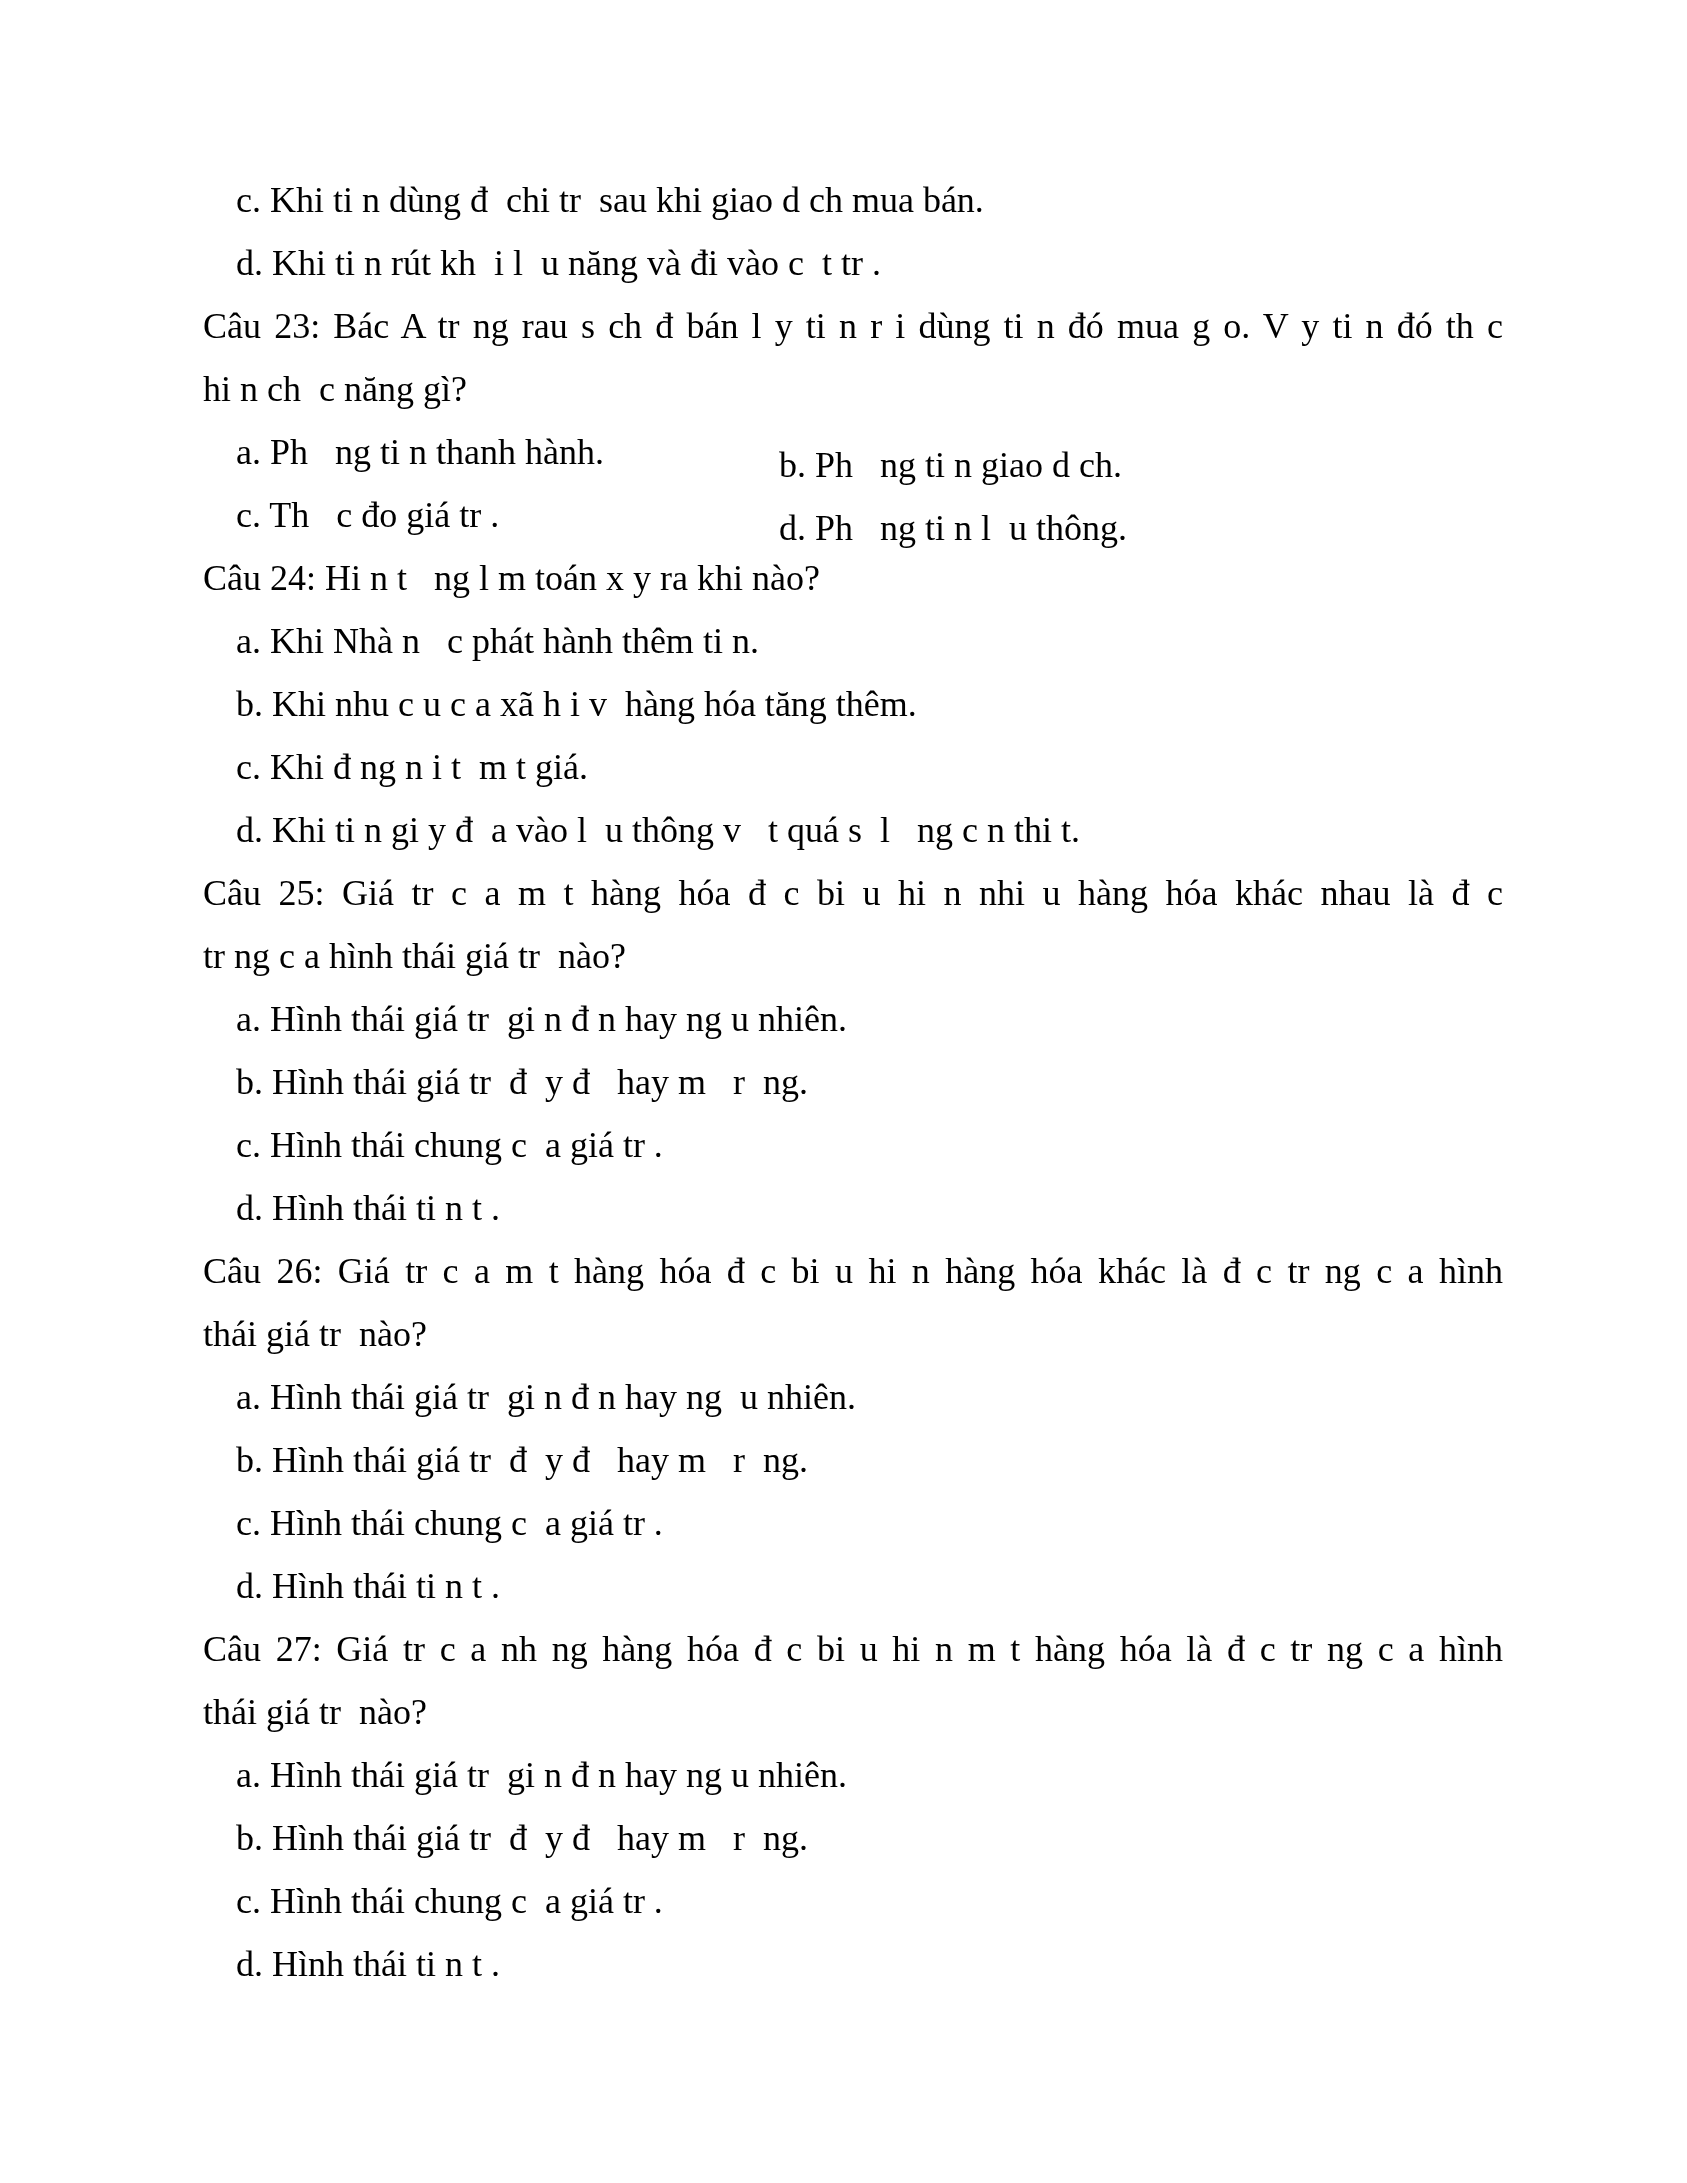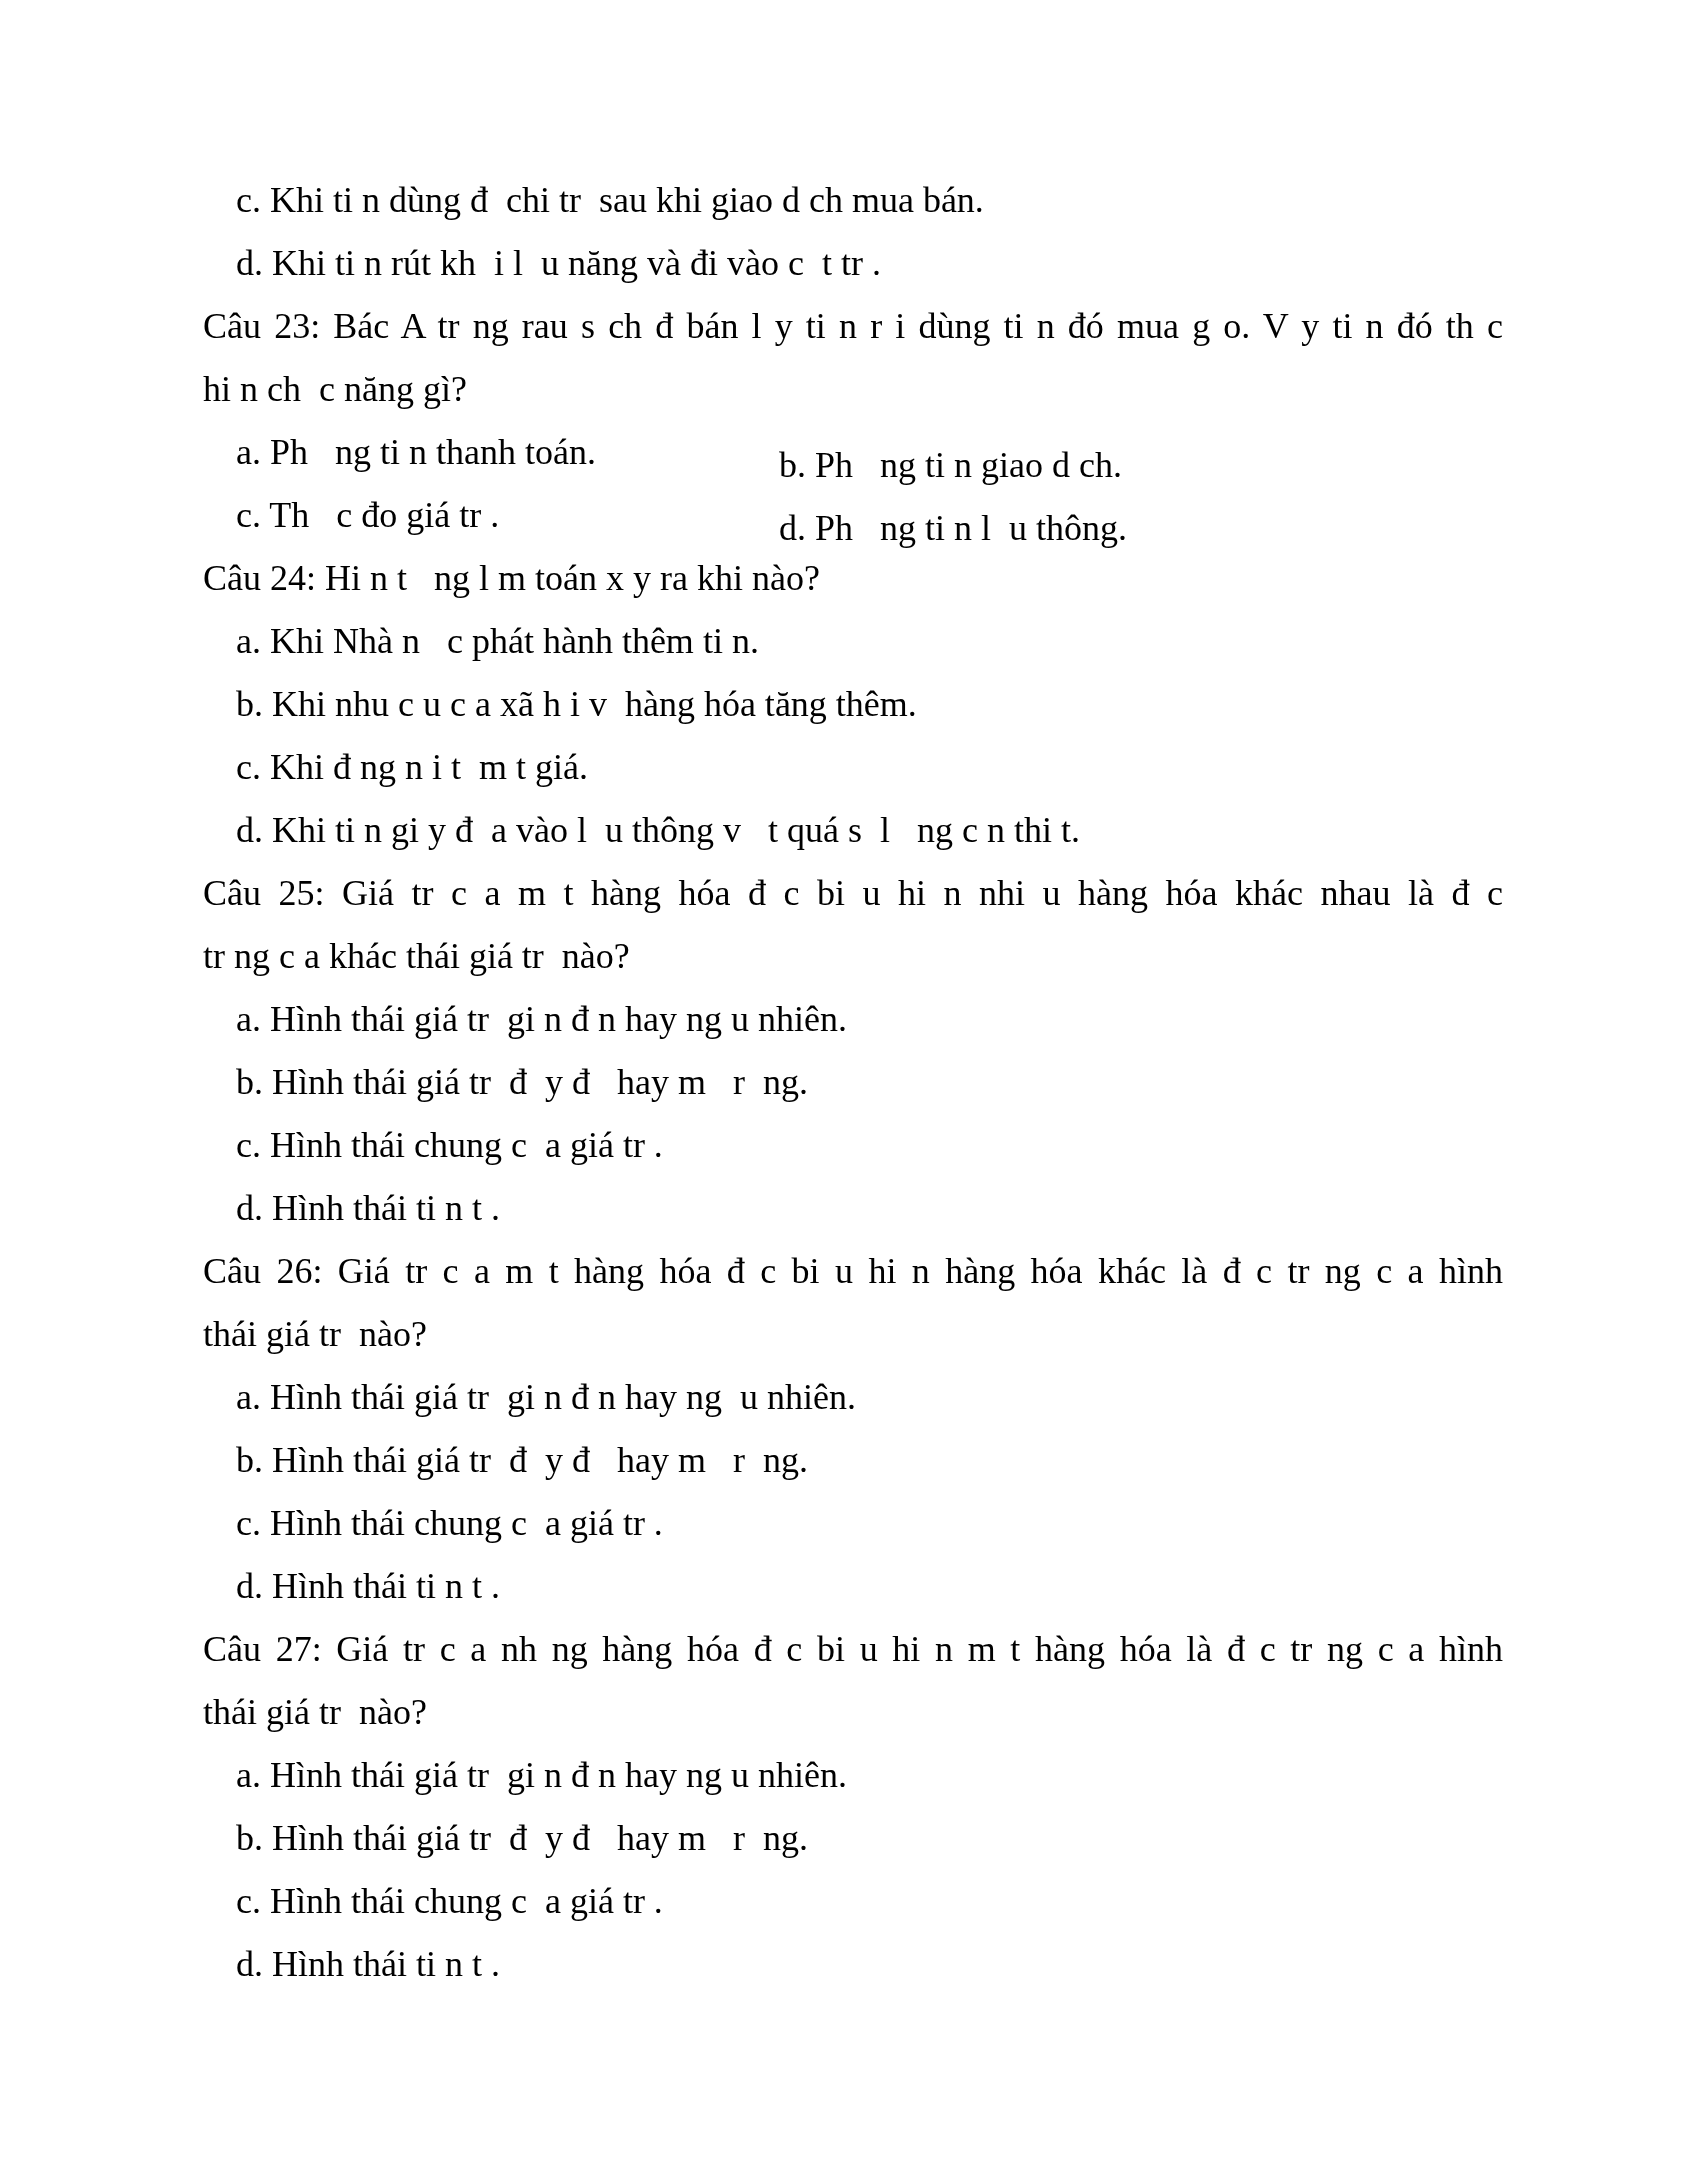--- a/index.html
+++ b/index.html
@@ -49,29 +49,29 @@
 </style>
 </head>
 <body>
 
 <div class="page">
   <div class="textblock">
       <div class="line indent"><span class="seg">c. Khi ti n dùng đ  chi tr  sau khi giao d ch mua bán.</span></div>
       <div class="line indent"><span class="seg">d. Khi ti n rút kh  i l  u năng và đi vào c  t tr .</span></div>
       <div class="line justify"><span class="seg bold">Câu 23: </span><span class="seg">Bác A tr ng rau s ch đ  bán l y ti n r i dùng ti n đó mua g o. V y ti n đó th c</span></div>
       <div class="line"><span class="seg">hi n ch  c năng gì?</span></div>
-      <div class="line indent"><span class="seg">a. Ph   ng ti n thanh toán.</span><span class="col-right"><span class="seg">b. Ph   ng ti n giao d ch.</span></span></div>
+      <div class="line indent"><span class="seg">a. Ph   ng ti n thanh hành.</span><span class="col-right"><span class="seg">b. Ph   ng ti n giao d ch.</span></span></div>
       <div class="line indent"><span class="seg">c. Th   c đo giá tr .</span><span class="col-right"><span class="seg bold">d. Ph   ng ti n l  u thông.</span></span></div>
       <div class="line"><span class="seg bold">Câu 24: </span><span class="seg">Hi n t   ng l m toán x y ra khi nào?</span></div>
       <div class="line indent"><span class="seg">a. Khi Nhà n   c phát hành thêm ti n.</span></div>
       <div class="line indent"><span class="seg">b. Khi nhu c u c a xã h i v  hàng hóa tăng thêm.</span></div>
       <div class="line indent"><span class="seg">c. Khi đ ng n i t  m t giá.</span></div>
       <div class="line indent"><span class="seg bold">d. Khi ti n gi y đ  a vào l  u thông v   t quá s  l   ng c n thi t.</span></div>
       <div class="line justify"><span class="seg bold">Câu 25: </span><span class="seg">Giá tr  c a m t hàng hóa đ   c bi u hi n    nhi u hàng hóa khác nhau là đ c</span></div>
-      <div class="line"><span class="seg">tr ng c a khác thái giá tr  nào?</span></div>
+      <div class="line"><span class="seg">tr ng c a hình thái giá tr  nào?</span></div>
       <div class="line indent"><span class="seg">a. Hình thái giá tr  gi n đ n hay ng u nhiên.</span></div>
       <div class="line indent"><span class="seg bold">b. Hình thái giá tr  đ  y đ   hay m   r  ng.</span></div>
       <div class="line indent"><span class="seg">c. Hình thái chung c  a giá tr .</span></div>
       <div class="line indent"><span class="seg">d. Hình thái ti n t .</span></div>
       <div class="line justify"><span class="seg bold">Câu 26: </span><span class="seg">Giá tr  c a m t hàng hóa đ   c bi u hi n    hàng hóa khác là đ c tr ng c a hình</span></div>
       <div class="line"><span class="seg">thái giá tr  nào?</span></div>
       <div class="line indent"><span class="seg">a. </span><span class="seg bold">Hình thái giá tr  gi n đ n hay ng  u nhiên.</span></div>
       <div class="line indent"><span class="seg">b. Hình thái giá tr  đ  y đ   hay m   r  ng.</span></div>
       <div class="line indent"><span class="seg">c. Hình thái chung c  a giá tr .</span></div>
       <div class="line indent"><span class="seg">d. Hình thái ti n t .</span></div>

